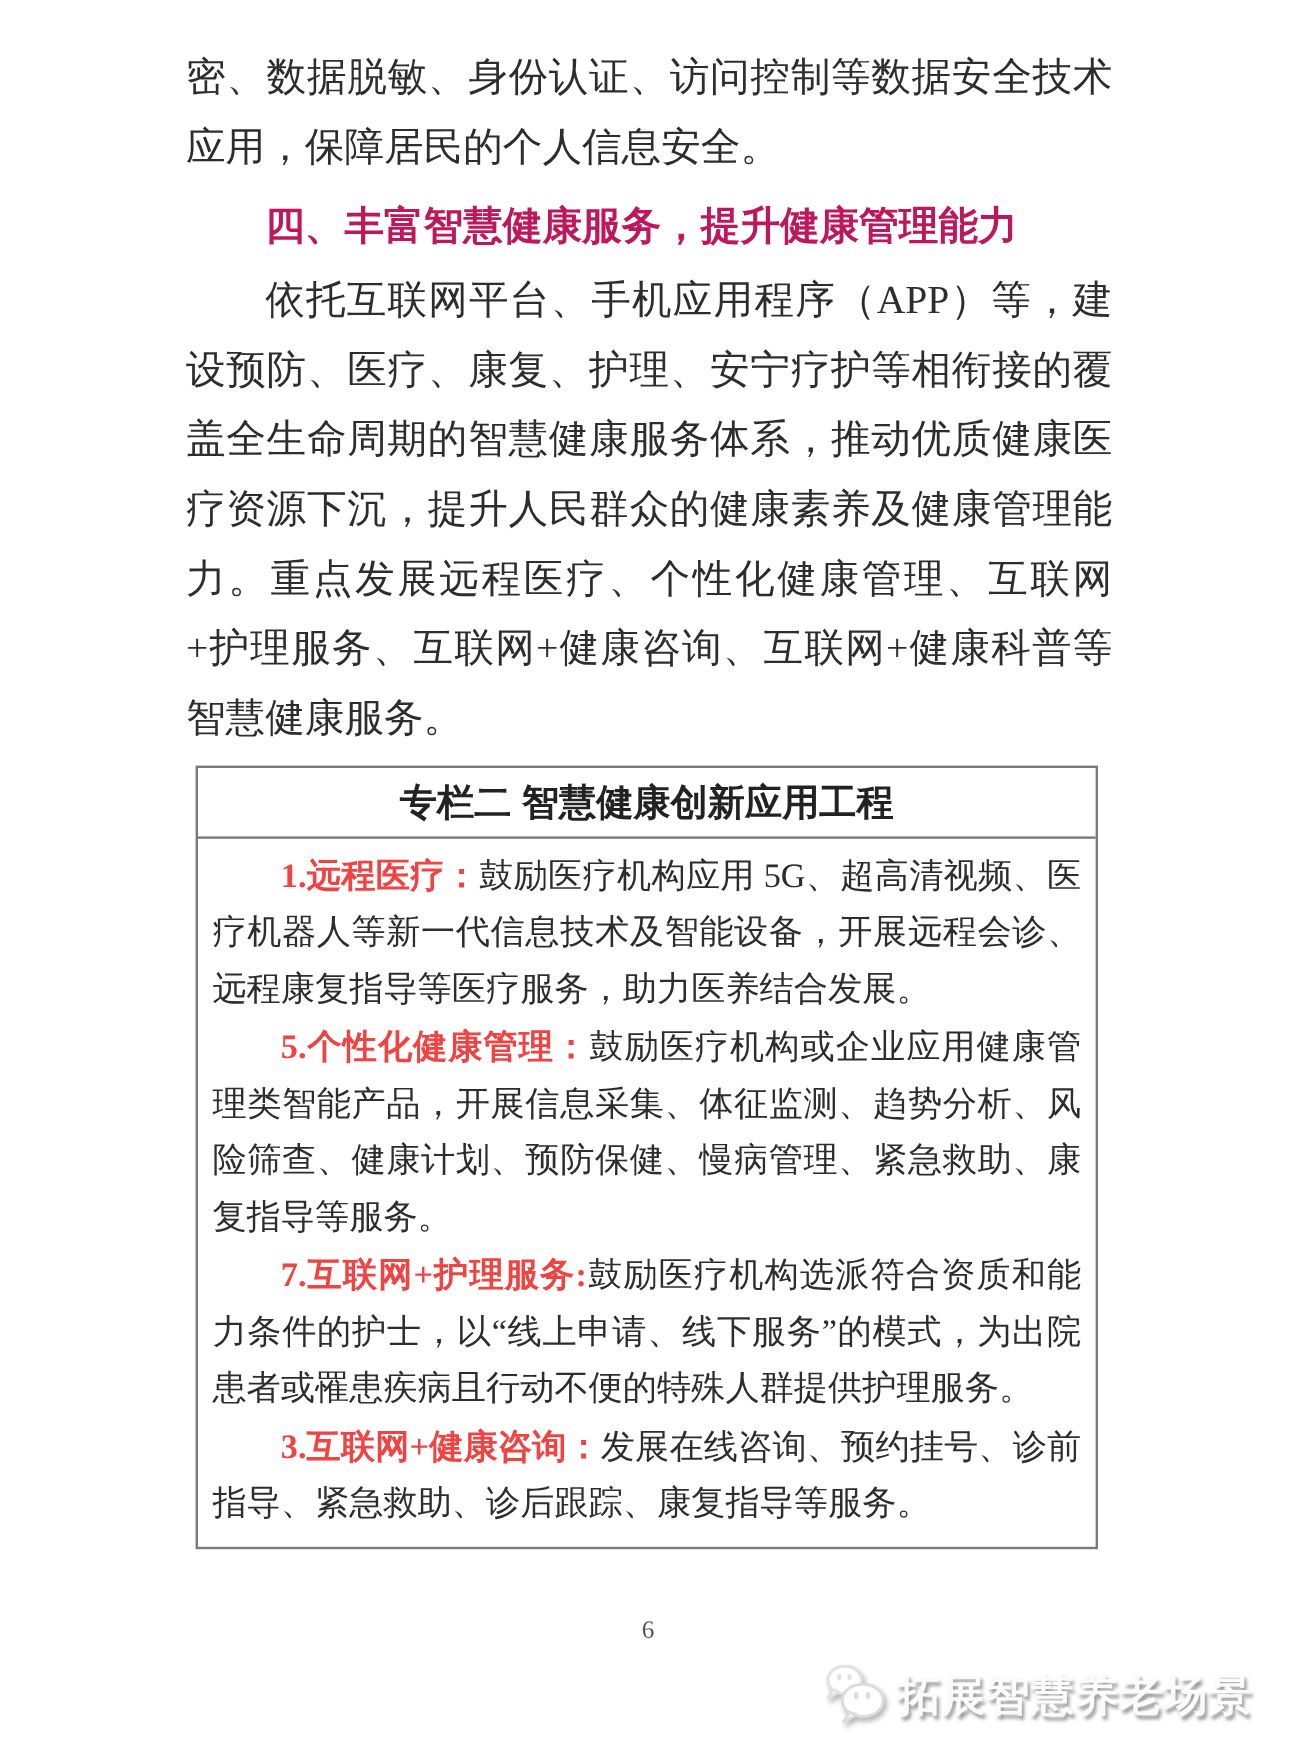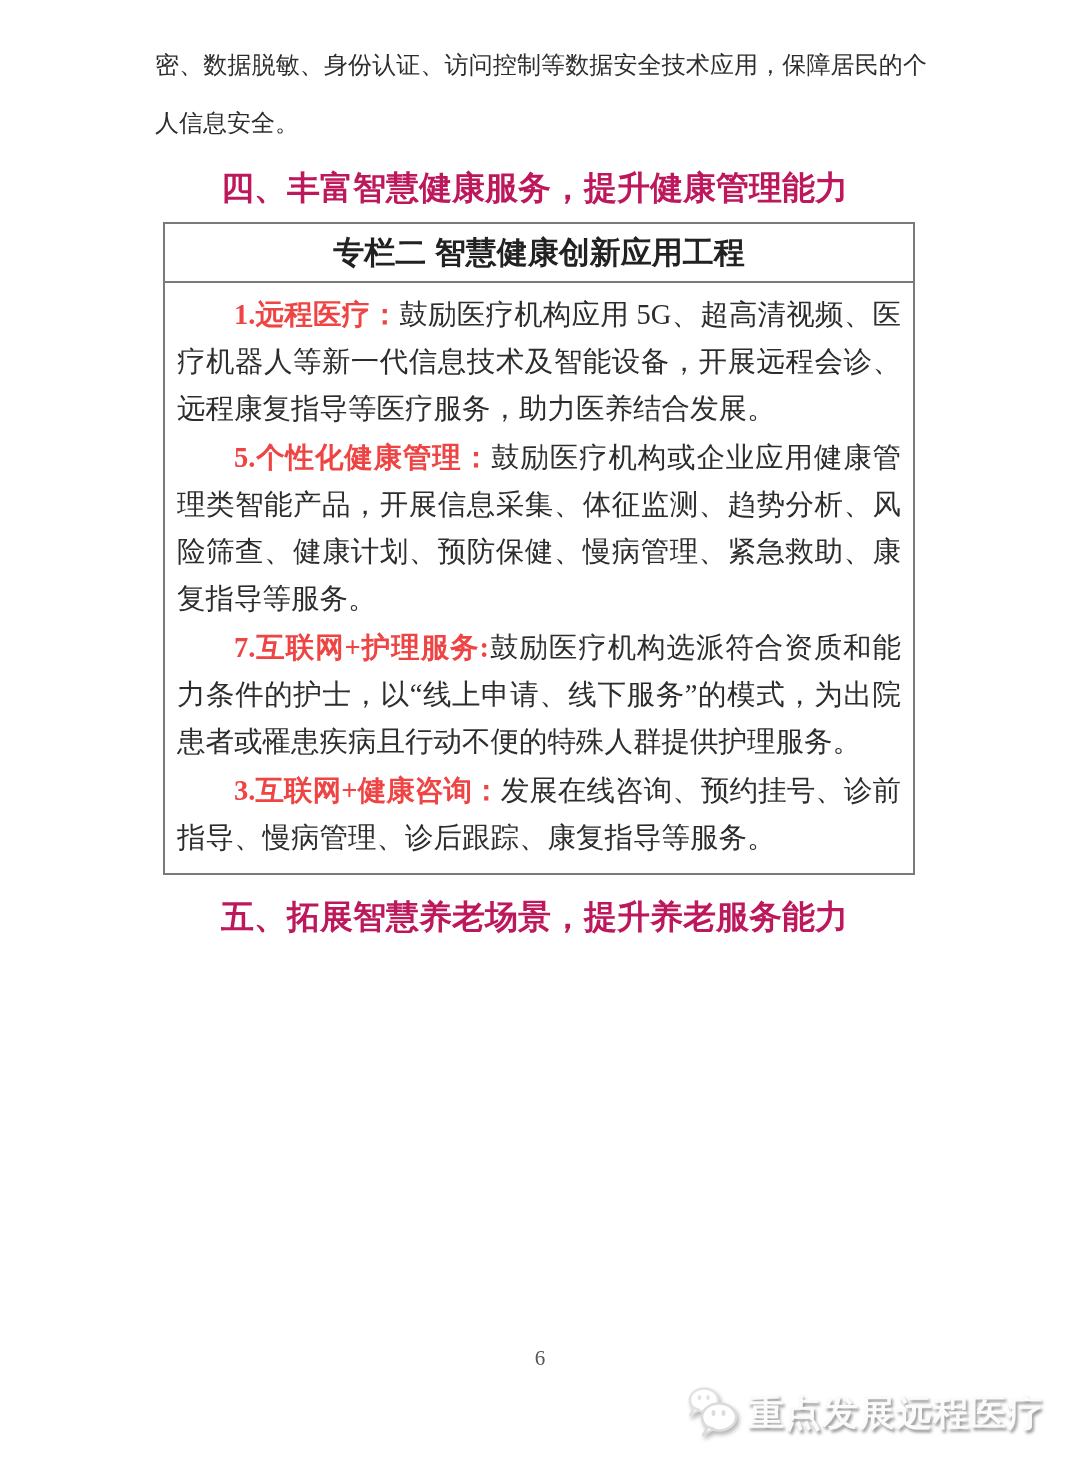--- a/index.html
+++ b/index.html
@@ -11,21 +11,21 @@
     font-family:"Liberation Serif","DejaVu Serif",serif;
     color:#2d2d2d;
   }
   .content{
     position:absolute;
     left:155px;top:36px;
     width:772px;
   }
   
   .para{
-    font-size:24px;
+    font-size:33px;
     line-height:58px;
     text-align:justify;
     text-align-last:left;
     margin:0;
     color:#2d2d2d;
   }
   .para.indent{ text-indent:2em; }
   
   .sec-heading{
     font-family:"Liberation Sans","DejaVu Sans",sans-serif;
@@ -96,32 +96,32 @@
 </head>
 <body>
 
 <div class="page">
   <div class="content">
 
     <p class="para">密、数据脱敏、身份认证、访问控制等数据安全技术应用，保障居民的个人信息安全。</p>
 
     <h3 class="sec-heading">四、丰富智慧健康服务，提升健康管理能力</h3>
 
+    <p class="para indent">依托互联网平台、手机应用程序（APP）等，建设预防、医疗、康复、护理、安宁疗护等相衔接的覆盖全生命周期的智慧健康服务体系，推动优质健康医疗资源下沉，提升人民群众的健康素养及健康管理能力。重点发展远程医疗、个性化健康管理、互联网+护理服务、互联网+健康咨询、互联网+健康科普等智慧健康服务。</p>
 
     <div class="column-box">
       <div class="box-title">专栏二 智慧健康创新应用工程</div>
       <div class="box-body">
         <p class="box-item"><span class="item-label">1.远程医疗：</span><span>鼓励医疗机构应用 5G、超高清视频、医疗机器人等新一代信息技术及智能设备，开展远程会诊、远程康复指导等医疗服务，助力医养结合发展。</span></p>
         <p class="box-item"><span class="item-label">5.个性化健康管理：</span><span>鼓励医疗机构或企业应用健康管理类智能产品，开展信息采集、体征监测、趋势分析、风险筛查、健康计划、预防保健、慢病管理、紧急救助、康复指导等服务。</span></p>
         <p class="box-item"><span class="item-label">7.互联网+护理服务:</span><span>鼓励医疗机构选派符合资质和能力条件的护士，以“线上申请、线下服务”的模式，为出院患者或罹患疾病且行动不便的特殊人群提供护理服务。</span></p>
-        <p class="box-item"><span class="item-label">3.互联网+健康咨询：</span><span>发展在线咨询、预约挂号、诊前指导、慢病管理、诊后跟踪、康复指导等服务。</span></p>
+        <p class="box-item"><span class="item-label">3.互联网+健康咨询：</span><span>发展在线咨询、预约挂号、诊前指导、紧急救助、诊后跟踪、康复指导等服务。</span></p>
       </div>
     </div>
 
-    <h3 class="sec-heading" style="margin-top:20px;">五、拓展智慧养老场景，提升养老服务能力</h3>
 
   </div>
 
   <div class="page-number">6</div>
 
   <div class="watermark">
     <span class="watermark-logo">
       <svg width="56" height="56" viewBox="0 0 56 56" aria-hidden="true">
 
         <g stroke="#e2e2e2" stroke-width="2.5" fill="#ffffff">
@@ -132,15 +132,15 @@
         <ellipse cx="24" cy="14.5" rx="1.8" ry="2.6" fill="#e2e2e2"></ellipse>
 
         <g stroke="#dcdcdc" stroke-width="2.5" fill="#ffffff">
           <ellipse cx="35" cy="34" rx="17" ry="13.5"></ellipse>
           <path d="M24 44 L19 52 L30 46 Z" stroke-linejoin="round"></path>
         </g>
         <ellipse cx="29.5" cy="30" rx="2" ry="3" fill="#dcdcdc"></ellipse>
         <ellipse cx="39.5" cy="30" rx="2" ry="3" fill="#dcdcdc"></ellipse>
       </svg>
     </span>
-    <span class="watermark-text">重点发展远程医疗</span>
+    <span class="watermark-text">拓展智慧养老场景</span>
   </div>
 </div>
 
 </body></html>

